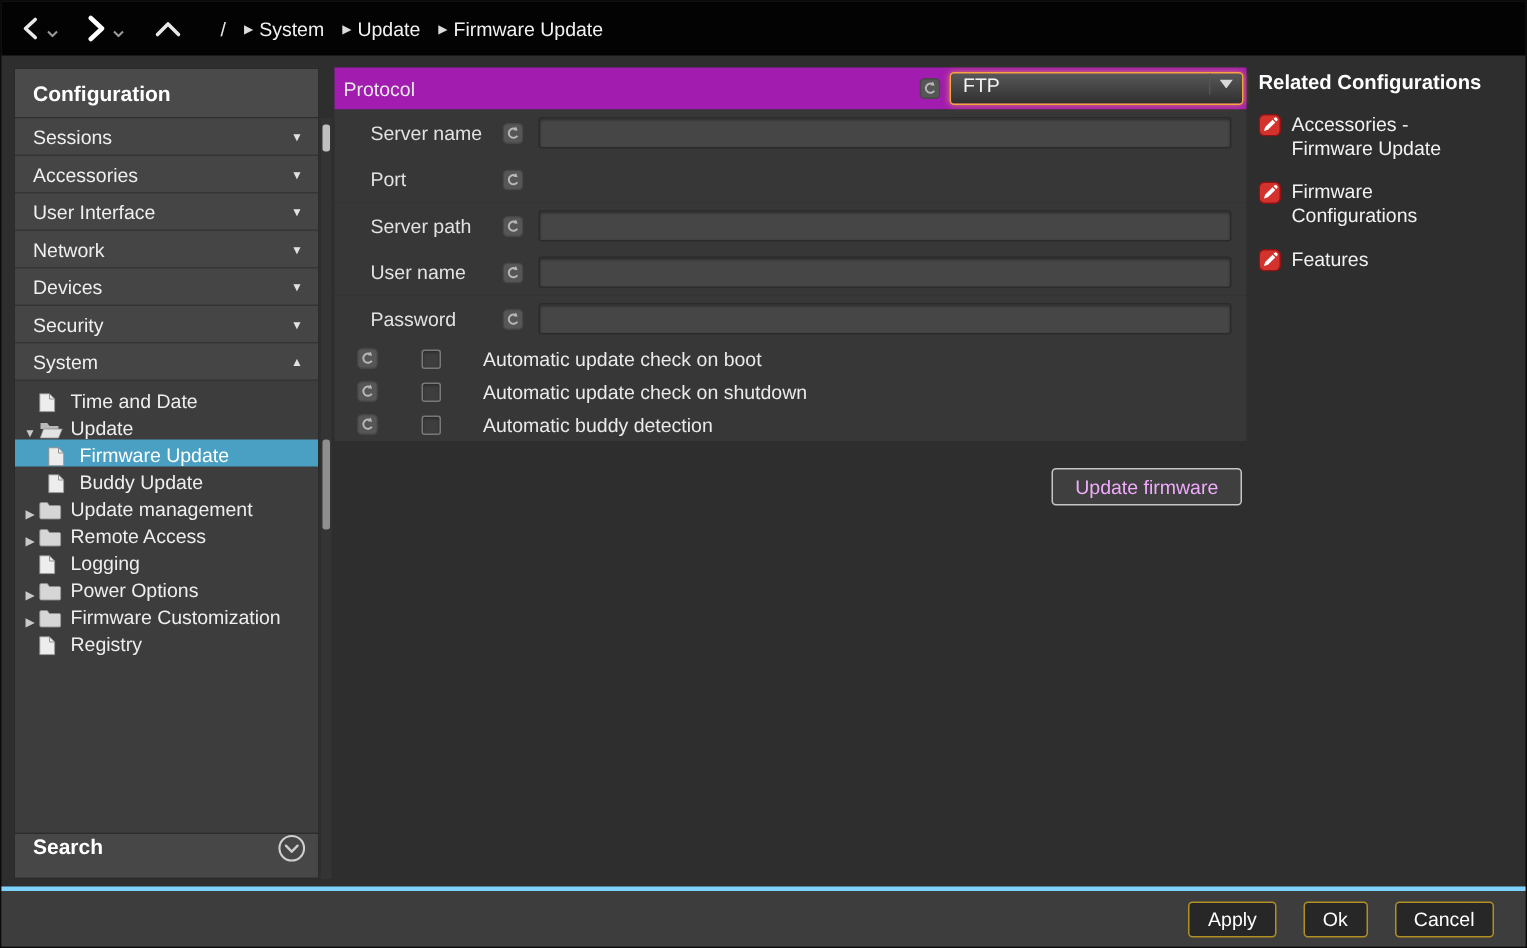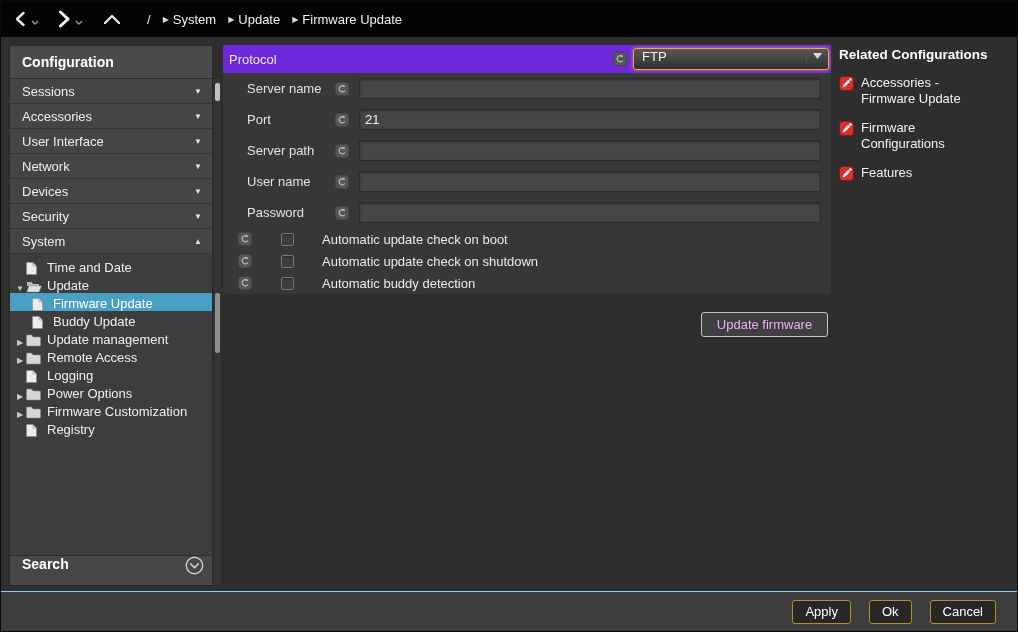--- a/index.html
+++ b/index.html
@@ -31,21 +31,21 @@
   .sb-search { height:30px; flex:none; background:#474747; border-top:1px solid #2c2c2c; display:flex; align-items:flex-start; padding:0 8px 0 12px; font-size:14px; font-weight:bold; color:#fff; cursor:pointer; }
   .search-ic { margin-left:auto; display:flex; }
 
   
   .vscroll { position:absolute; left:213px; top:78px; width:7px; height:507px; background:#343434; }
   .vthumb1 { position:absolute; left:1px; top:4px; width:5px; height:18px; background:#c0c0c0; border-radius:2px; }
   .vthumb2 { position:absolute; left:1px; top:214px; width:5px; height:60px; background:#8f8f8f; border-radius:2px; }
 
   
   .main { position:absolute; left:222px; top:44px; width:608px; }
-  .prot-row { height:28px; background:#6d28d9; display:flex; align-items:center; padding:0 2px 0 6px; }
+  .prot-row { height:28px; background:#a21caf; display:flex; align-items:center; padding:0 2px 0 6px; }
   .prot-label { font-size:13px; color:#eaeaea; }
   .spacer { flex:1; }
   .reset { width:14px; height:14px; flex:none; display:inline-flex; cursor:pointer; }
   .combo { width:196px; height:22px; margin-left:6px; border:1px solid #f2a73d; border-radius:3px; background:linear-gradient(#585858,#303030); box-shadow:0 0 4px rgba(242,167,61,0.65); display:flex; align-items:flex-start; cursor:pointer; }
   .combo-text { flex:1; padding-left:8px; font-size:13px; color:#f4f4f4; }
   .combo-arrow { width:22px; display:flex; justify-content:center; align-items:center; border-left:1px solid #555; height:14px; }
   .frow { height:31px; background:#373737; display:flex; align-items:center; padding:0 10px 0 24px; }
   .flabel { width:88px; flex:none; font-size:13px; color:#e2e2e2; }
   .frow input { flex:1; margin-left:10px; height:21px; background:#464646; border:1px solid #2b2b2b; border-radius:2px; box-shadow:inset 0 1px 2px rgba(0,0,0,0.4); color:#efefef; font-size:13px; padding:0 5px; font-family:inherit; outline:none; }
   .crow { height:22px; background:#373737; display:flex; align-items:center; padding-left:15px;gap:20px; }
@@ -55,21 +55,21 @@
   .update-btn { min-width:127px; height:25px; background:#3f3f3f; border:1px solid #c6c6c6; border-radius:3px; color:#f0abfc; font-size:13px; font-family:inherit; cursor:pointer; }
 
   
   .related { position:absolute; left:838px; top:46px; width:174px; }
   .rel-title { font-size:13.5px; font-weight:bold; color:#ffffff; }
   .rel-item { display:flex; align-items:flex-start; gap:7px; margin-top:13px; cursor:pointer; }
   .rel-item svg { flex:none; margin-top:1px; }
   .rel-label { font-size:13px; line-height:16px; color:#f2f2f2; white-space:pre-line; }
 
   
-  .footer { position:absolute; left:0; right:0; bottom:0; height:40px; background:#3d3d3d; border-top:1px solid #7dd3fc; display:flex; align-items:center; justify-content:flex-end; gap:18px; padding-right:21px; }
+  .footer { position:absolute; left:0; right:0; bottom:0; height:40px; background:#3d3d3d; border-top:3px solid #7dd3fc; display:flex; align-items:center; justify-content:flex-end; gap:18px; padding-right:21px; }
   .fbtn { height:24px; padding:0 12px; background:#272727; border:1px solid #b08f25; border-radius:3px; color:#ffffff; font-size:13px; font-family:inherit; cursor:pointer; }
 </style>
 </head>
 <body>
 
 <div class="window">
 
   <div class="topbar">
     <span class="navbtn">
       <svg width="15" height="16" viewBox="0 0 15 16">
@@ -286,21 +286,20 @@
 
     <div class="frow">
       <span class="flabel">Port</span>
       <span class="reset">
           <svg width="14" height="14" viewBox="0 0 14 14">
             <rect x="0.5" y="0.5" width="13" height="13" rx="3" fill="#565656" stroke="#474747"></rect>
             <path d="M9.9 8.5 A3.1 3.1 0 1 1 9.3 4.4" fill="none" stroke="#b8b8b8" stroke-width="1.3"></path>
             <path d="M9 2.4 l1.1 2.7 -2.9 -0.2 z" fill="#b8b8b8"></path>
           </svg>
         </span>
-      <input type="text" value="21" style="">
     </div>
 
     <div class="frow">
       <span class="flabel">Server path</span>
       <span class="reset">
           <svg width="14" height="14" viewBox="0 0 14 14">
             <rect x="0.5" y="0.5" width="13" height="13" rx="3" fill="#565656" stroke="#474747"></rect>
             <path d="M9.9 8.5 A3.1 3.1 0 1 1 9.3 4.4" fill="none" stroke="#b8b8b8" stroke-width="1.3"></path>
             <path d="M9 2.4 l1.1 2.7 -2.9 -0.2 z" fill="#b8b8b8"></path>
           </svg>

